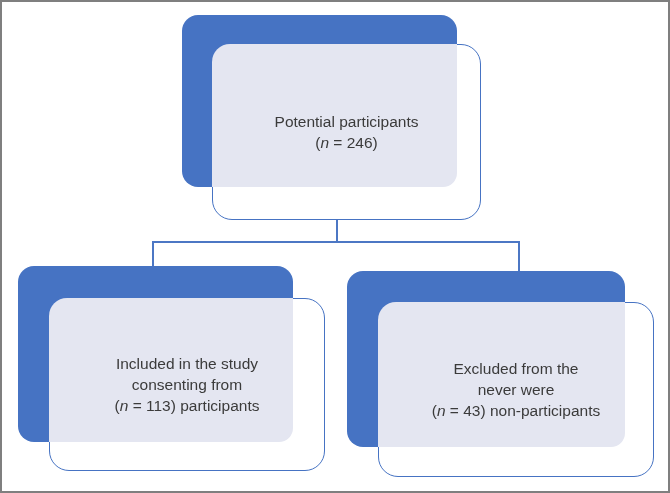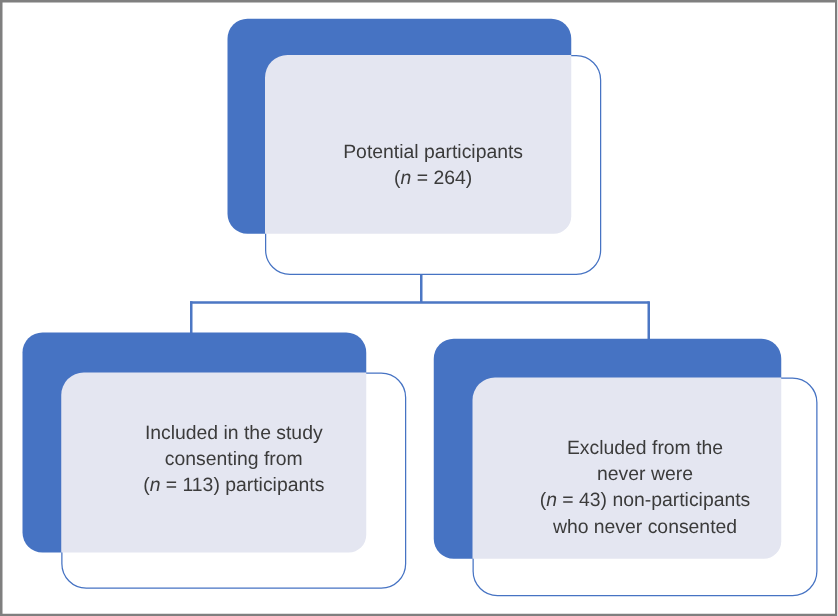--- a/index.html
+++ b/index.html
@@ -53,21 +53,21 @@
   .g-top{left:180px;top:13px;width:300px;height:210px;}
   .g-top .shadow{left:0;top:0;width:275px;height:172px;}
   .g-top .card{left:30px;top:29px;width:269px;height:176px;}
   .g-top .overlap{left:30px;top:29px;width:245px;height:143px;}
   .g-top .textwrap{left:30px;top:29px;width:269px;height:176px;}
   
   .g-left{left:16px;top:264px;width:310px;height:210px;}
   .g-left .shadow{left:0;top:0;width:275px;height:176px;}
   .g-left .card{left:31px;top:32px;width:276px;height:173px;}
   .g-left .overlap{left:31px;top:32px;width:244px;height:144px;}
-  .g-left .textwrap{left:31px;top:15px;width:276px;height:173px;}
+  .g-left .textwrap{left:31px;top:32px;width:276px;height:173px;}
   
   .g-right{left:345px;top:269px;width:312px;height:210px;}
   .g-right .shadow{left:0;top:0;width:278px;height:176px;}
   .g-right .card{left:31px;top:31px;width:276px;height:175px;}
   .g-right .overlap{left:31px;top:31px;width:247px;height:145px;}
   .g-right .textwrap{left:31px;top:31px;width:276px;height:175px;border-radius:14px;}
   
   .conn{position:absolute;background:var(--connector);}
   .conn-stem{left:334px;top:218px;width:1.6px;height:22px;}
   .conn-crossbar{left:150px;top:239px;width:367px;height:1.6px;}
@@ -89,21 +89,21 @@
   <div class="conn conn-drop-left"></div>
   <div class="conn conn-drop-right"></div>
 
   <div class="node g-top">
     <div class="shadow"></div>
     <div class="card"></div>
     <div class="overlap"></div>
     <div class="textwrap">
         <div>
           <div><span>Potential participants</span></div>
-          <div><span>(</span><i>n</i><span> = 264)</span></div>
+          <div><span>(</span><i>n</i><span> = 246)</span></div>
         </div>
       </div>
   </div>
 
   <div class="node g-left">
     <div class="shadow"></div>
     <div class="card"></div>
     <div class="overlap"></div>
     <div class="textwrap">
         <div>
@@ -116,18 +116,17 @@
 
   <div class="node g-right">
     <div class="shadow"></div>
     <div class="card"></div>
     <div class="overlap"></div>
     <div class="textwrap">
         <div>
           <div><span>Excluded from the</span></div>
           <div><span>never were</span></div>
           <div><span>(</span><i>n</i><span> = 43) non-participants</span></div>
-          <div><span>who never consented</span></div>
         </div>
       </div>
   </div>
 
 </div>
 
 </body></html>

